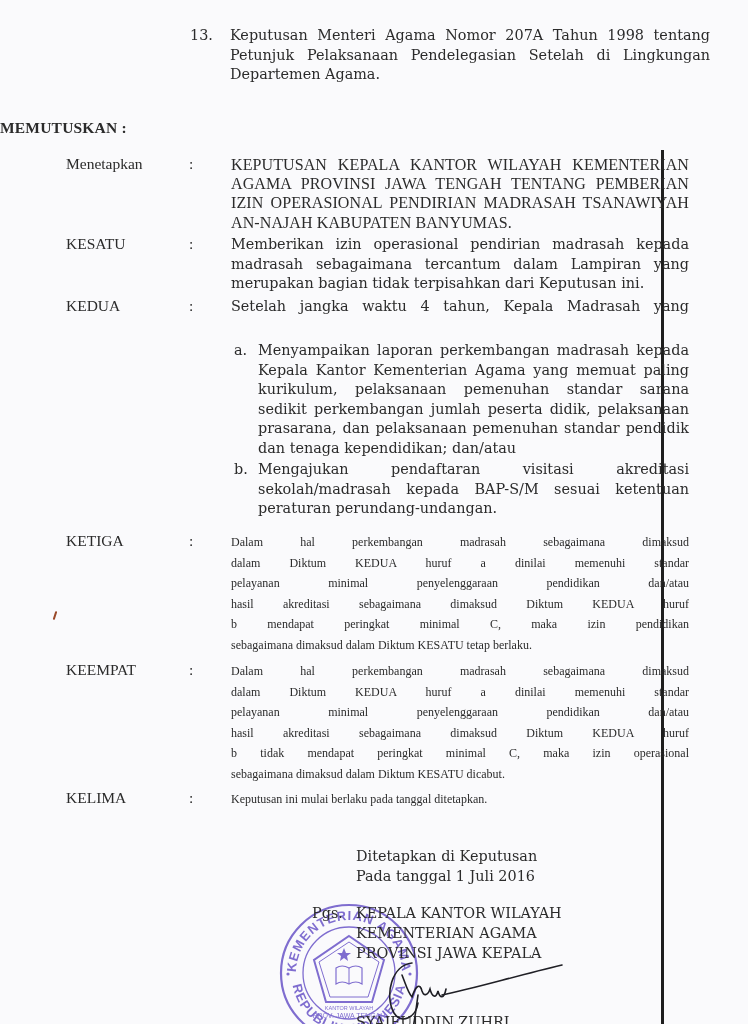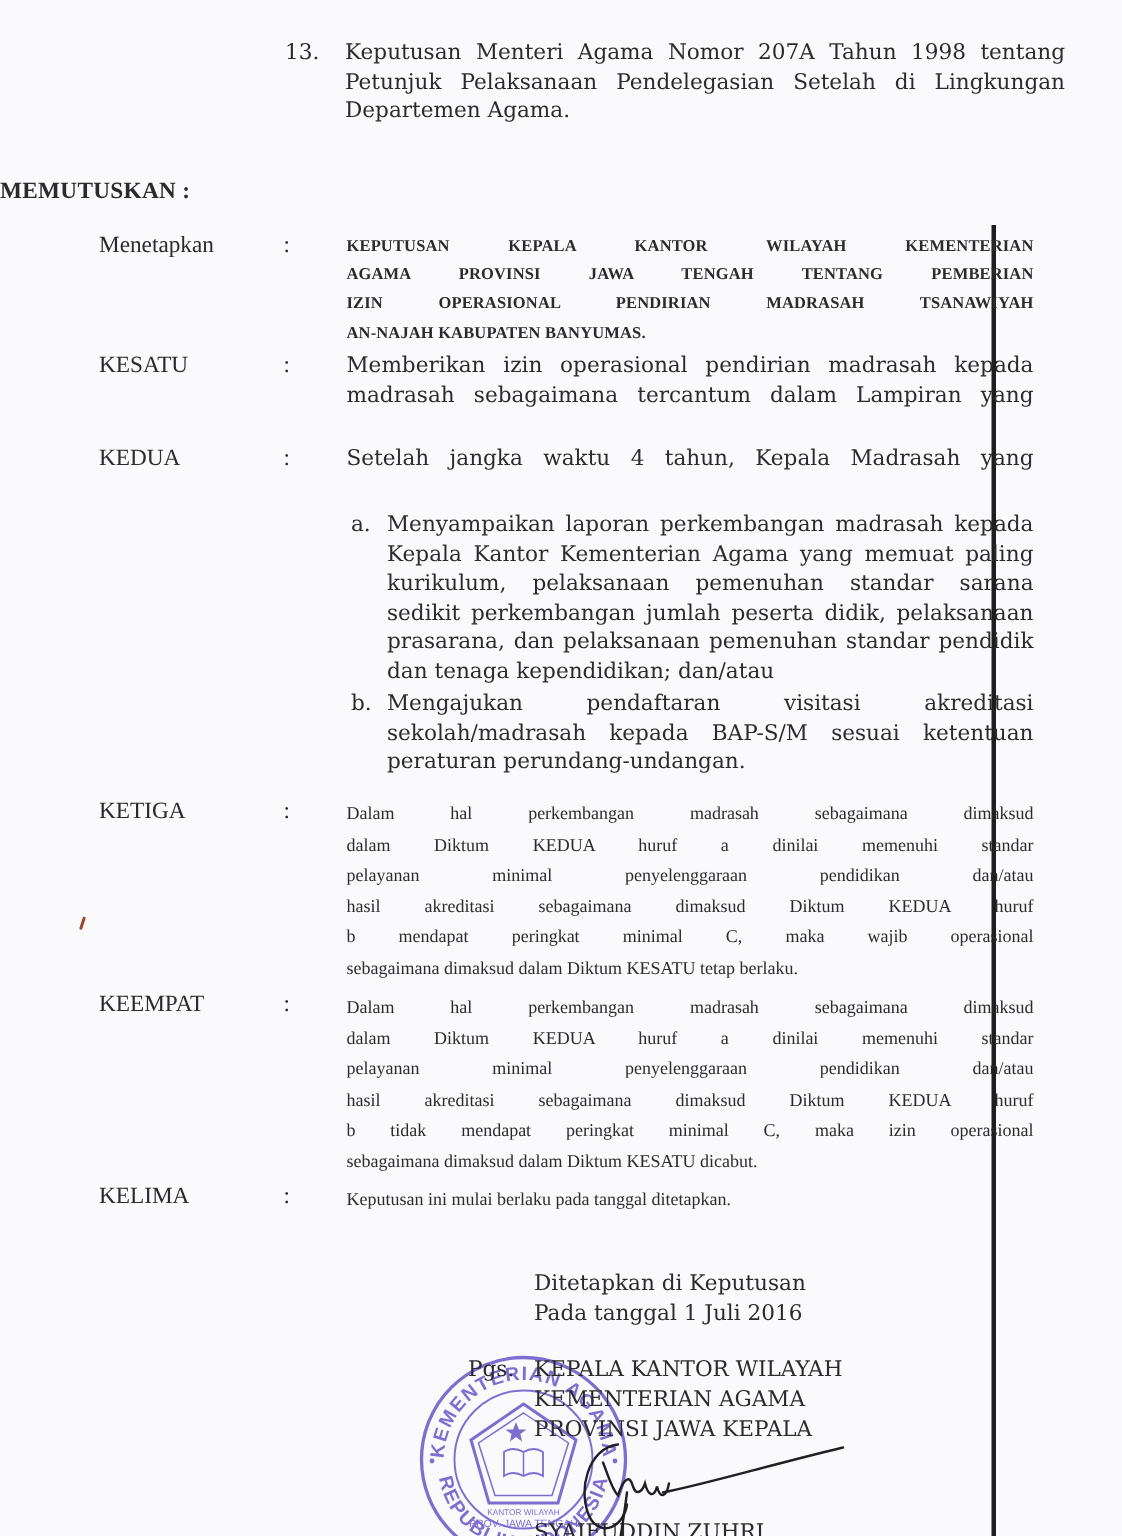--- a/index.html
+++ b/index.html
@@ -38,21 +38,21 @@
   .row .colon {
     position: absolute; left: 189px; top: 0;
     font-family: "Liberation Serif", serif; font-size: 15.5px;
   }
   .row .body {
     position: absolute; left: 231px; width: 458px; top: 0;
   }
   .line { display: block; white-space: nowrap; text-align: justify; text-align-last: justify; }
   .line.last { text-align-last: left; }
 
-  .bold-title { font-family: "Liberation Serif", serif; font-weight: bold; font-size: 11px; line-height: 19.2px; letter-spacing: 0.1px; }
+  .bold-title { font-family: "Liberation Serif", serif; font-weight: normal; font-size: 16px; line-height: 19.2px; letter-spacing: 0.1px; }
   .bookman { font-family: "DejaVu Serif", serif; font-size: 14.4px; line-height: 19.5px; }
   .times { font-family: Liberation Serif, serif; font-size: 12px; line-height: 20.6px; }
 
   .sublist { position: absolute; left: 258px; width: 431px; }
   .sublist .marker { position: absolute; left: -24px; top: 0; }
 
   .stray-mark {
     position: absolute; left: 54px; top: 591px; width: 2px; height: 9px;
     background: #9a4a2a; transform: rotate(18deg); border-radius: 1px;
   }
@@ -95,20 +95,21 @@
       <span class="line last">AN-NAJAH KABUPATEN BANYUMAS.</span>
     </div>
   </div>
 
   <div class="row" style="top:215px;">
     <span class="label">KESATU</span>
     <span class="colon">:</span>
     <div class="body bookman">
       <span class="line">Memberikan izin operasional pendirian madrasah kepada</span>
       <span class="line">madrasah sebagaimana tercantum dalam Lampiran yang</span>
+      <span class="line last">merupakan bagian tidak terpisahkan dari Keputusan ini.</span>
     </div>
   </div>
 
   <div class="row" style="top:277px;">
     <span class="label">KEDUA</span>
     <span class="colon">:</span>
     <div class="body bookman">
       <span class="line">Setelah jangka waktu 4 tahun, Kepala Madrasah yang</span>
     </div>
   </div>
@@ -131,21 +132,21 @@
   </div>
 
   <div class="row" style="top:512px;">
     <span class="label" style="left:66px;">KETIGA</span>
     <span class="colon">:</span>
     <div class="body times">
       <span class="line">Dalam hal perkembangan madrasah sebagaimana dimaksud</span>
       <span class="line">dalam Diktum KEDUA huruf a dinilai memenuhi standar</span>
       <span class="line">pelayanan minimal penyelenggaraan pendidikan dan/atau</span>
       <span class="line">hasil akreditasi sebagaimana dimaksud Diktum KEDUA huruf</span>
-      <span class="line">b mendapat peringkat minimal C, maka wajib operasional</span>
+      <span class="line">b mendapat peringkat minimal C, maka izin pendidikan</span>
       <span class="line last">sebagaimana dimaksud dalam Diktum KESATU tetap berlaku.</span>
     </div>
   </div>
 
   <div class="stray-mark"></div>
 
   <div class="row" style="top:641px;">
     <span class="label">KEEMPAT</span>
     <span class="colon">:</span>
     <div class="body times">

